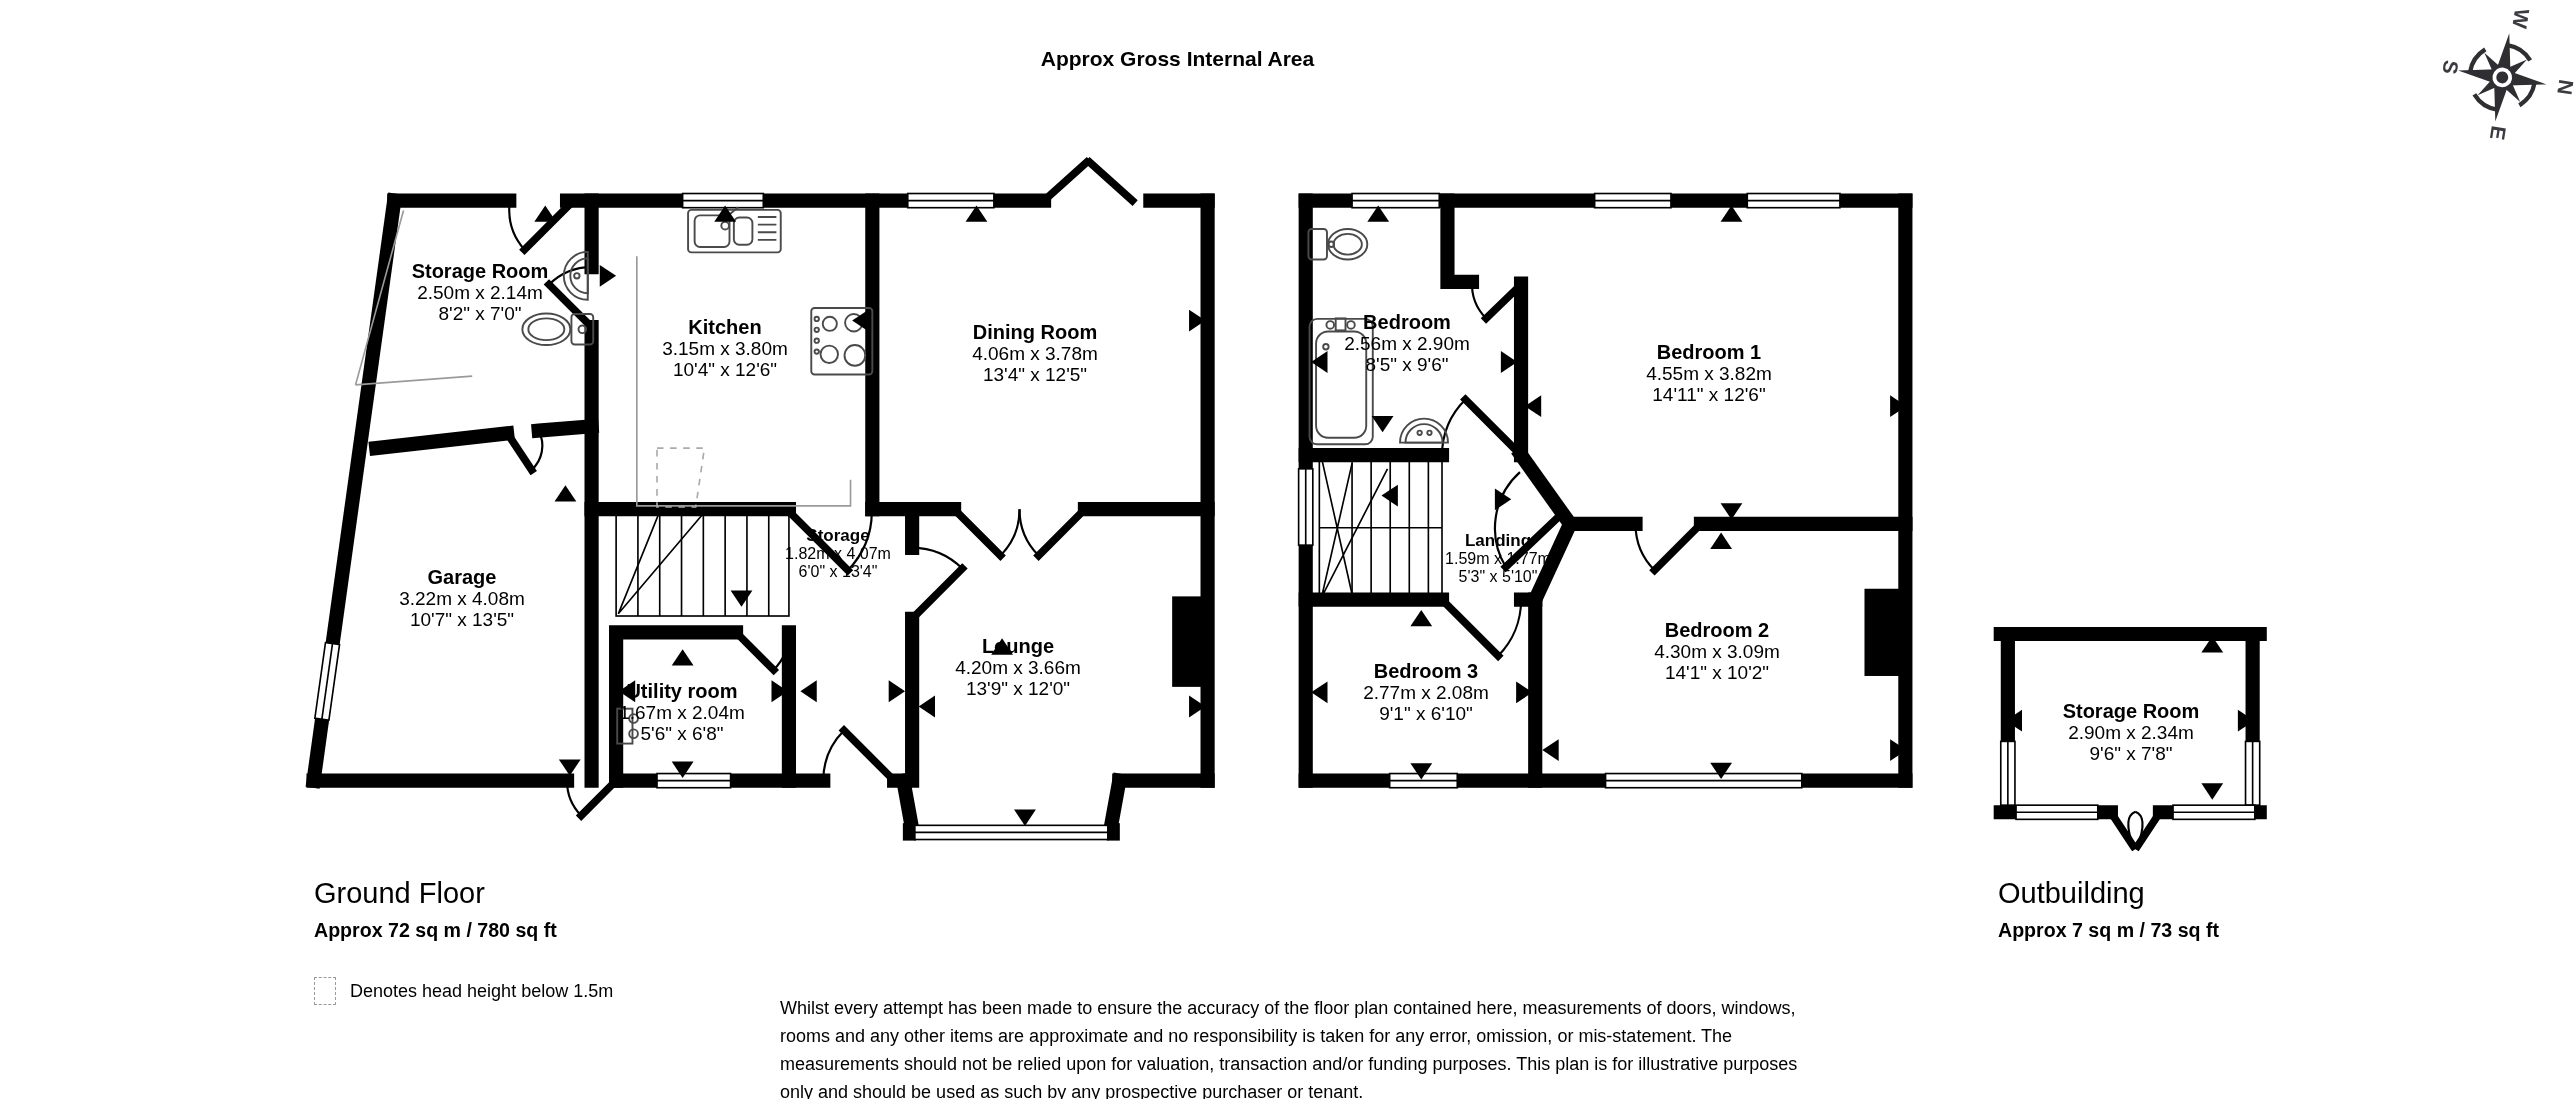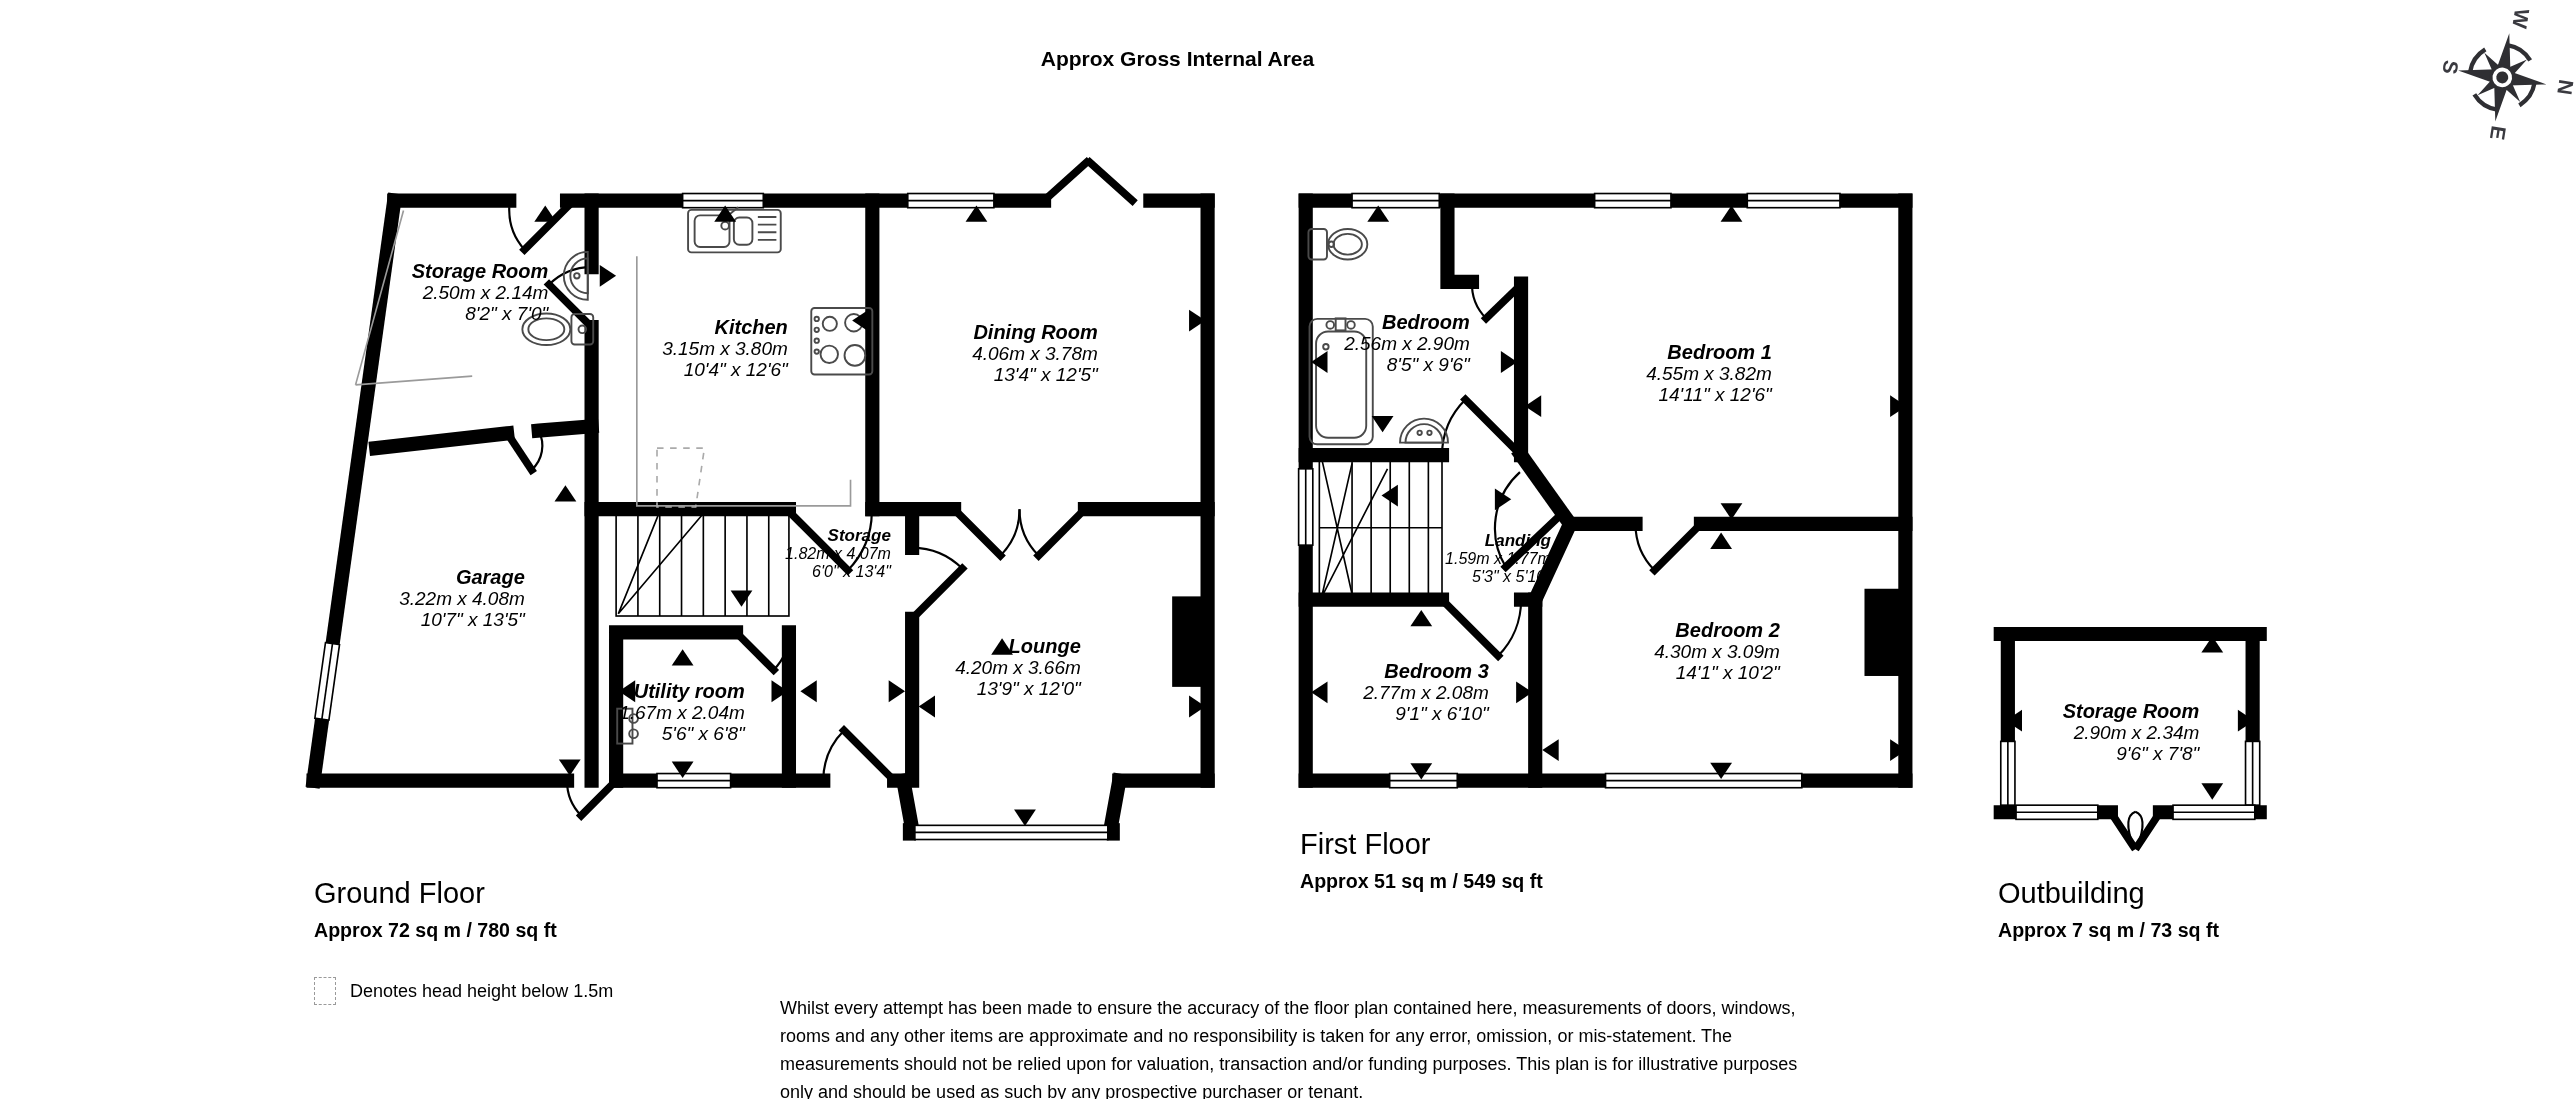--- a/index.html
+++ b/index.html
@@ -1,20 +1,20 @@
 <!DOCTYPE html>
 <html style="font-size:8.7px"><head>
 <meta charset="utf-8">
 <style>
   html,body{margin:0;padding:0;background:#fff;}
   .page{position:relative;width:2576px;height:1099px;background:#fff;overflow:hidden;
         font-family:"Liberation Sans","DejaVu Sans",sans-serif;color:#000;}
   .abs{position:absolute;}
   .title-block{text-align:center;font-weight:bold;font-size:21px;line-height:26px;white-space:nowrap;}
-  .room-label{position:absolute;transform:translateX(-50%);text-align:right;white-space:nowrap;font-style:italic;}
+  .room-label{position:absolute;transform:translateX(-50%);text-align:center;white-space:nowrap;}
   .room-name{font-weight:bold;font-size:20px;line-height:21px;}
   .room-dim{font-size:19px;line-height:21px;}
   .small .room-name{font-size:17px;line-height:18px;}
   .small .room-dim{font-size:16px;line-height:18px;}
   .floor-name{font-size:29px;line-height:32px;}
   .floor-area{font-size:19.6px;font-weight:bold;line-height:23px;margin-top:9.8px;}
   .legend-box{width:19.6px;height:26px;border:1.6px dashed #9a9a9a;}
   .legend-text{font-size:18px;}
   .disclaimer{width:1030px;text-align:left;font-size:18px;line-height:28px;}
   svg{position:absolute;left:0;top:0;}
@@ -374,24 +374,20 @@
   <div class="room-label" style="left:2131px;top:701px;">
     <div class="room-name">Storage Room</div>
     <div class="room-dim">2.90m x 2.34m</div>
     <div class="room-dim">9'6" x 7'8"</div>
   </div>
 
   <div class="abs" style="left:314px;top:877px;">
     <div class="floor-name">Ground Floor</div>
     <div class="floor-area">Approx 72 sq m / 780 sq ft</div>
   </div>
-  <div class="abs" style="left:1300px;top:828px;">
-    <div class="floor-name">First Floor</div>
-    <div class="floor-area">Approx 51 sq m / 549 sq ft</div>
-  </div>
   <div class="abs" style="left:1998px;top:877px;">
     <div class="floor-name">Outbuilding</div>
     <div class="floor-area">Approx 7 sq m / 73 sq ft</div>
   </div>
 
   <div class="abs legend-box" style="left:314px;top:977px;"></div>
   <div class="abs legend-text" style="left:350px;top:981px;">Denotes head height below 1.5m</div>
 
   <div class="abs disclaimer" style="left:780px;top:994px;">Whilst every attempt has been made to ensure the accuracy of the floor plan contained here, measurements of doors, windows, rooms and any other items are approximate and no responsibility is taken for any error, omission, or mis-statement. The measurements should not be relied upon for valuation, transaction and/or funding purposes. This plan is for illustrative purposes only and should be used as such by any prospective purchaser or tenant.</div>
 

